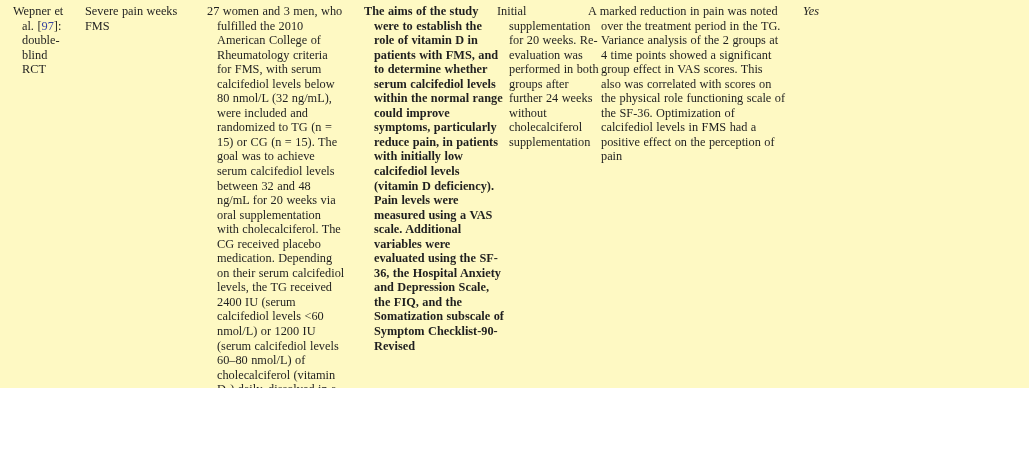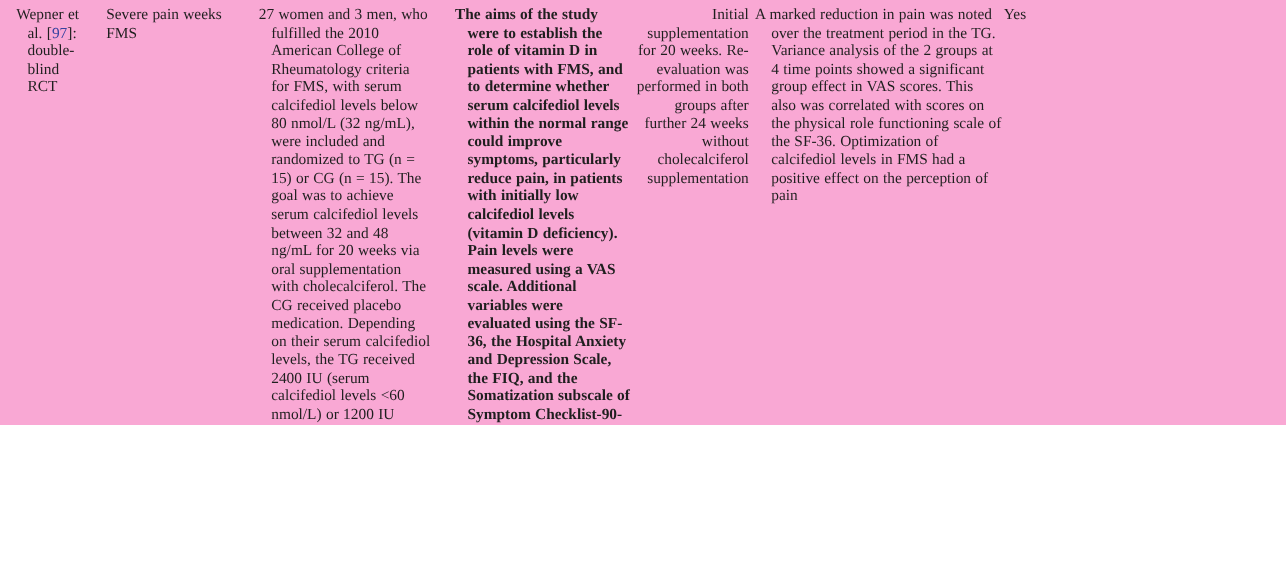--- a/index.html
+++ b/index.html
@@ -3,47 +3,47 @@
 <meta charset="utf-8">
 <style>
   html, body {
     margin: 0;
     padding: 0;
     background: #ffffff;
   }
   .page {
     position: relative;
     width: 1029px;
-    height: 340px;
-    background: #f9a8d4;
+    height: 388px;
+    background: #fef9c3;
     overflow: hidden;
     font-family: "Liberation Serif", "DejaVu Serif", serif;
     font-size: 12.3px;
     line-height: 14.55px;
     color: #1f1f1f;
   }
   .cell {
     position: absolute;
     top: 4px;
     text-align: left;
     word-spacing: 0.4px;
   }
   
   .hang10 { padding-left: 10px; text-indent: -10px; }
   .hang9  { padding-left: 9px;  text-indent: -9px;  }
-  .hang12 { padding-left: 12px; text-indent: -12px; text-align: right; }
+  .hang12 { padding-left: 12px; text-indent: -12px; }
   .hang13 { padding-left: 13px; text-indent: -13px; }
 
   .c1 { left: 13px;  width: 47px;  }
   .c2 { left: 85px;  width: 120px; }
   .c3 { left: 207px; width: 128px; }
   .c4 { left: 364px; width: 130px; font-weight: bold; }
   .c5 { left: 497px; width: 90px;  }
-  .c6 { left: 604px; width: 184px; }
-  .c7 { left: 803px; width: 60px;  }
+  .c6 { left: 588px; width: 184px; }
+  .c7 { left: 803px; width: 60px; font-style: italic;  }
   .c8 { left: 884px; width: 132px; }
 
   .cite {
     color: #3642a0;
     cursor: pointer;
   }
 </style>
 </head>
 <body>
 

